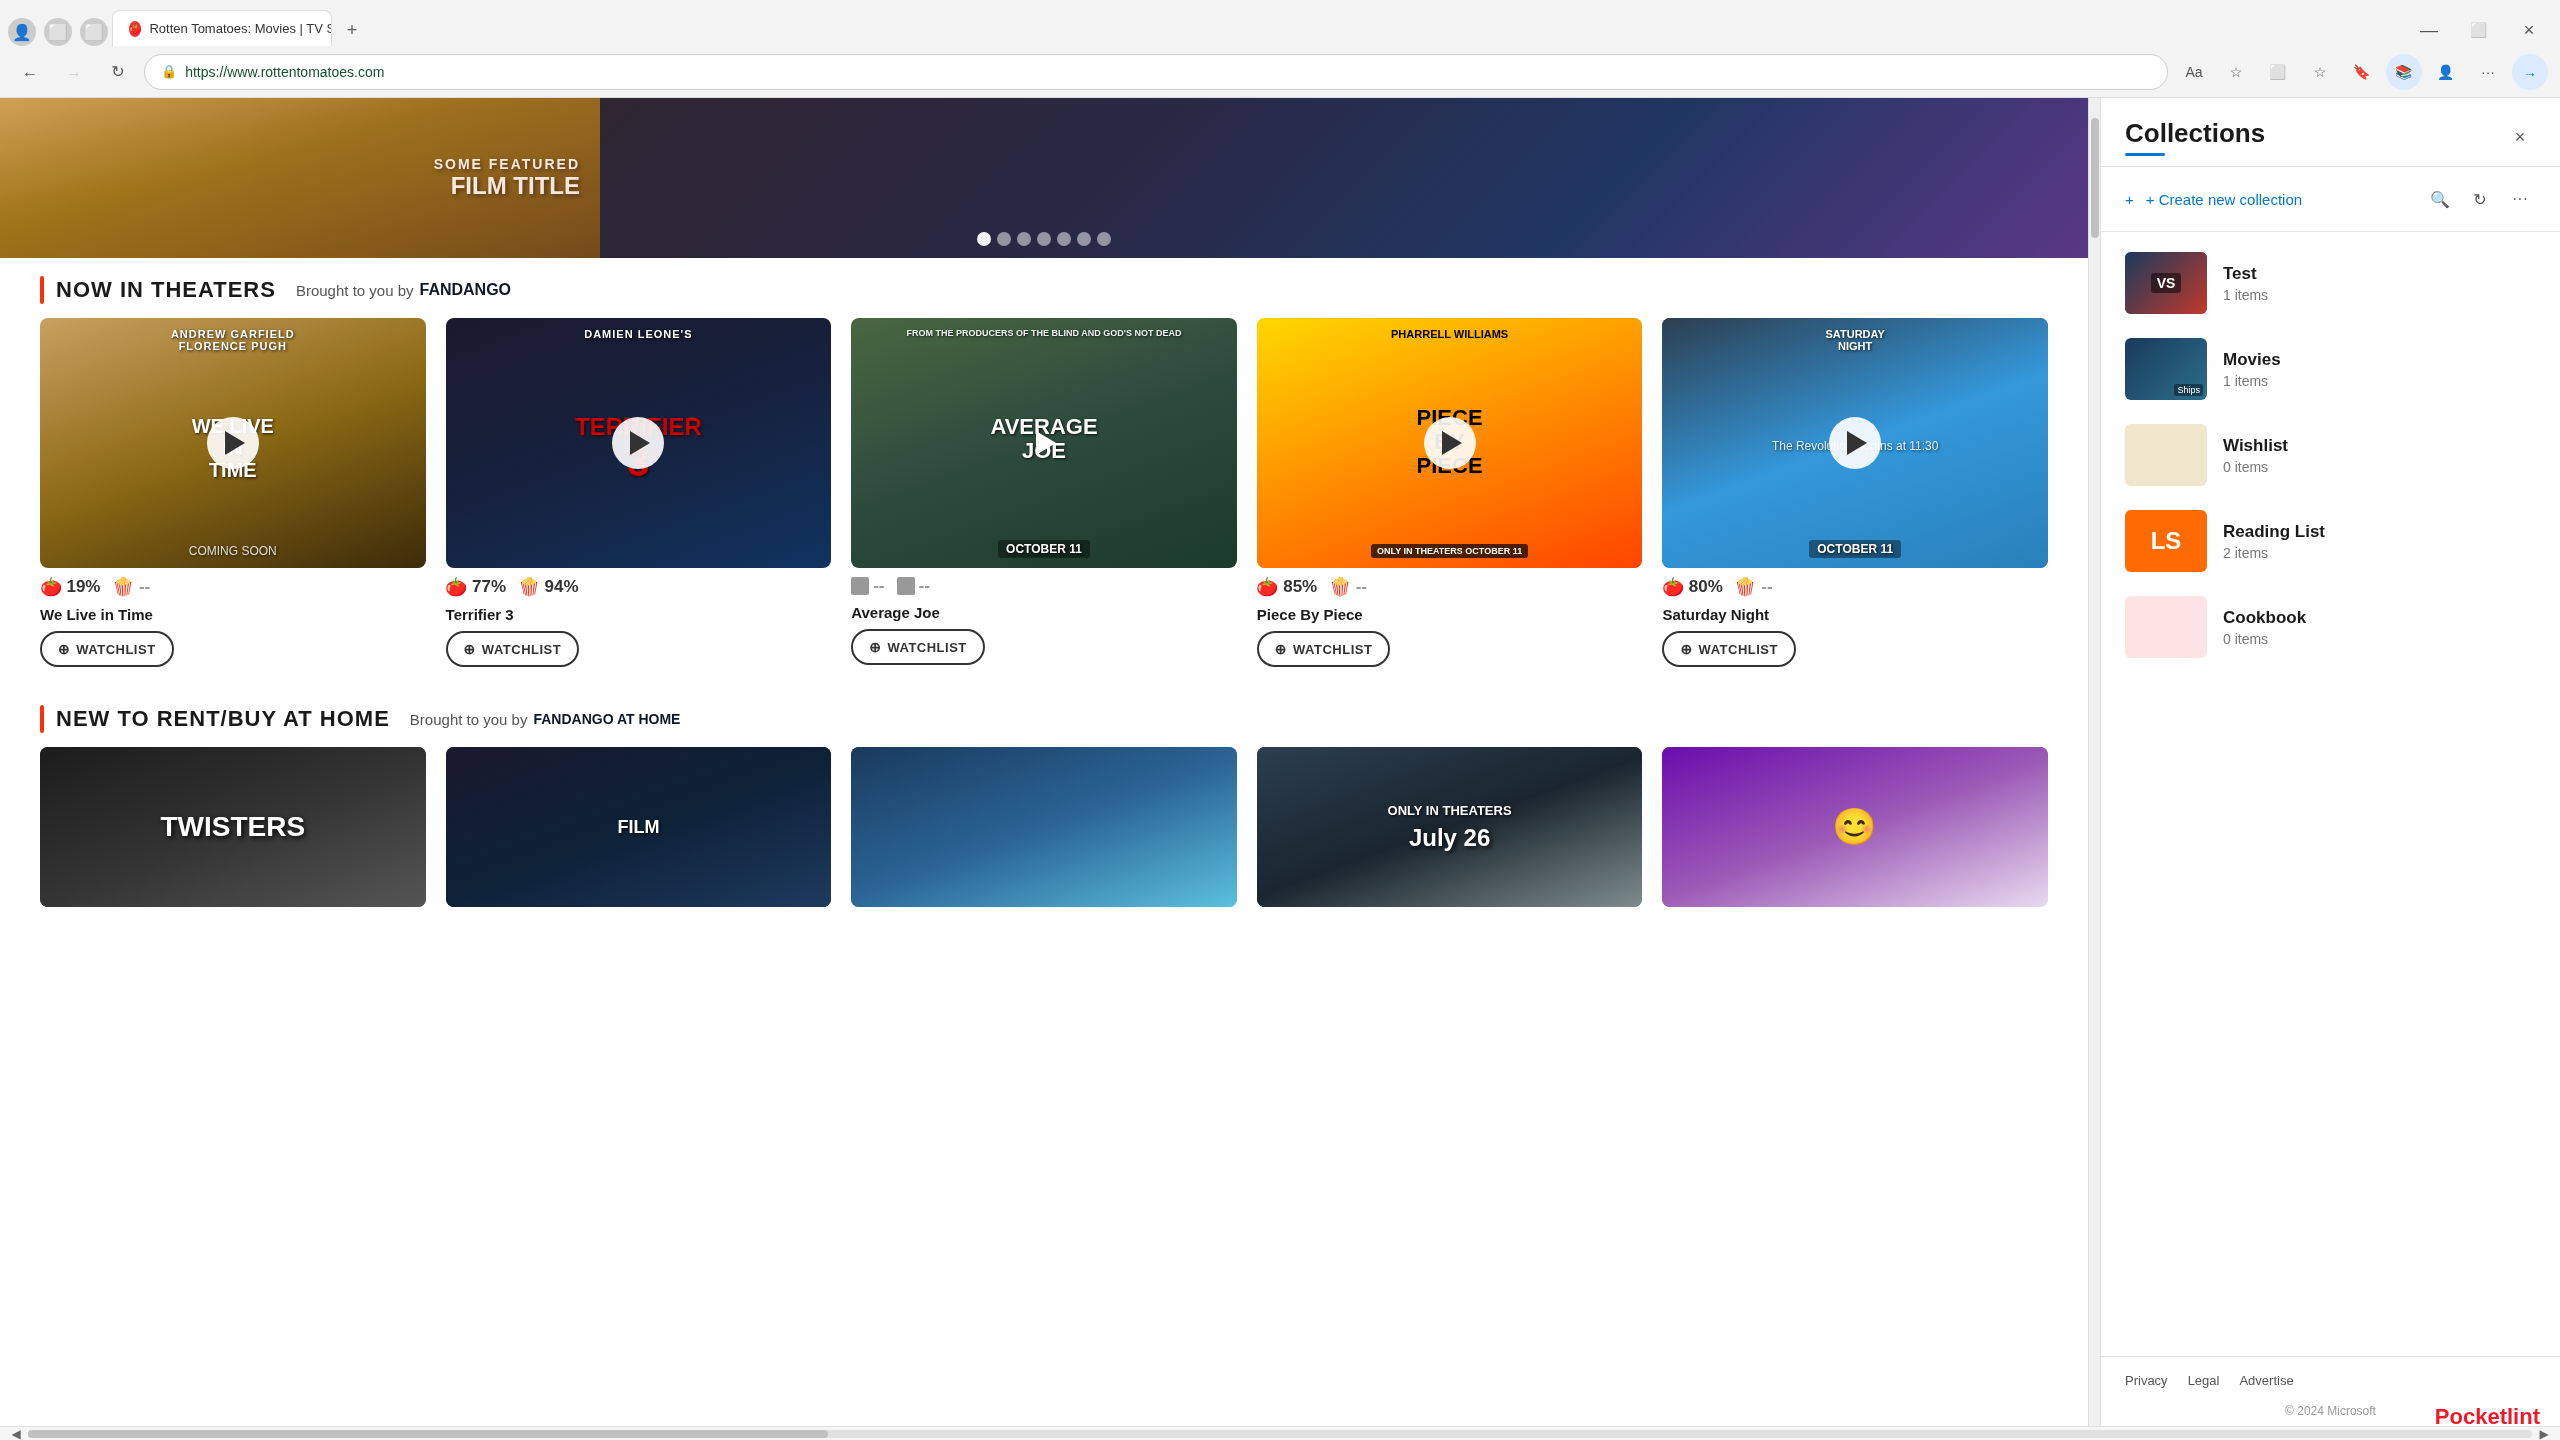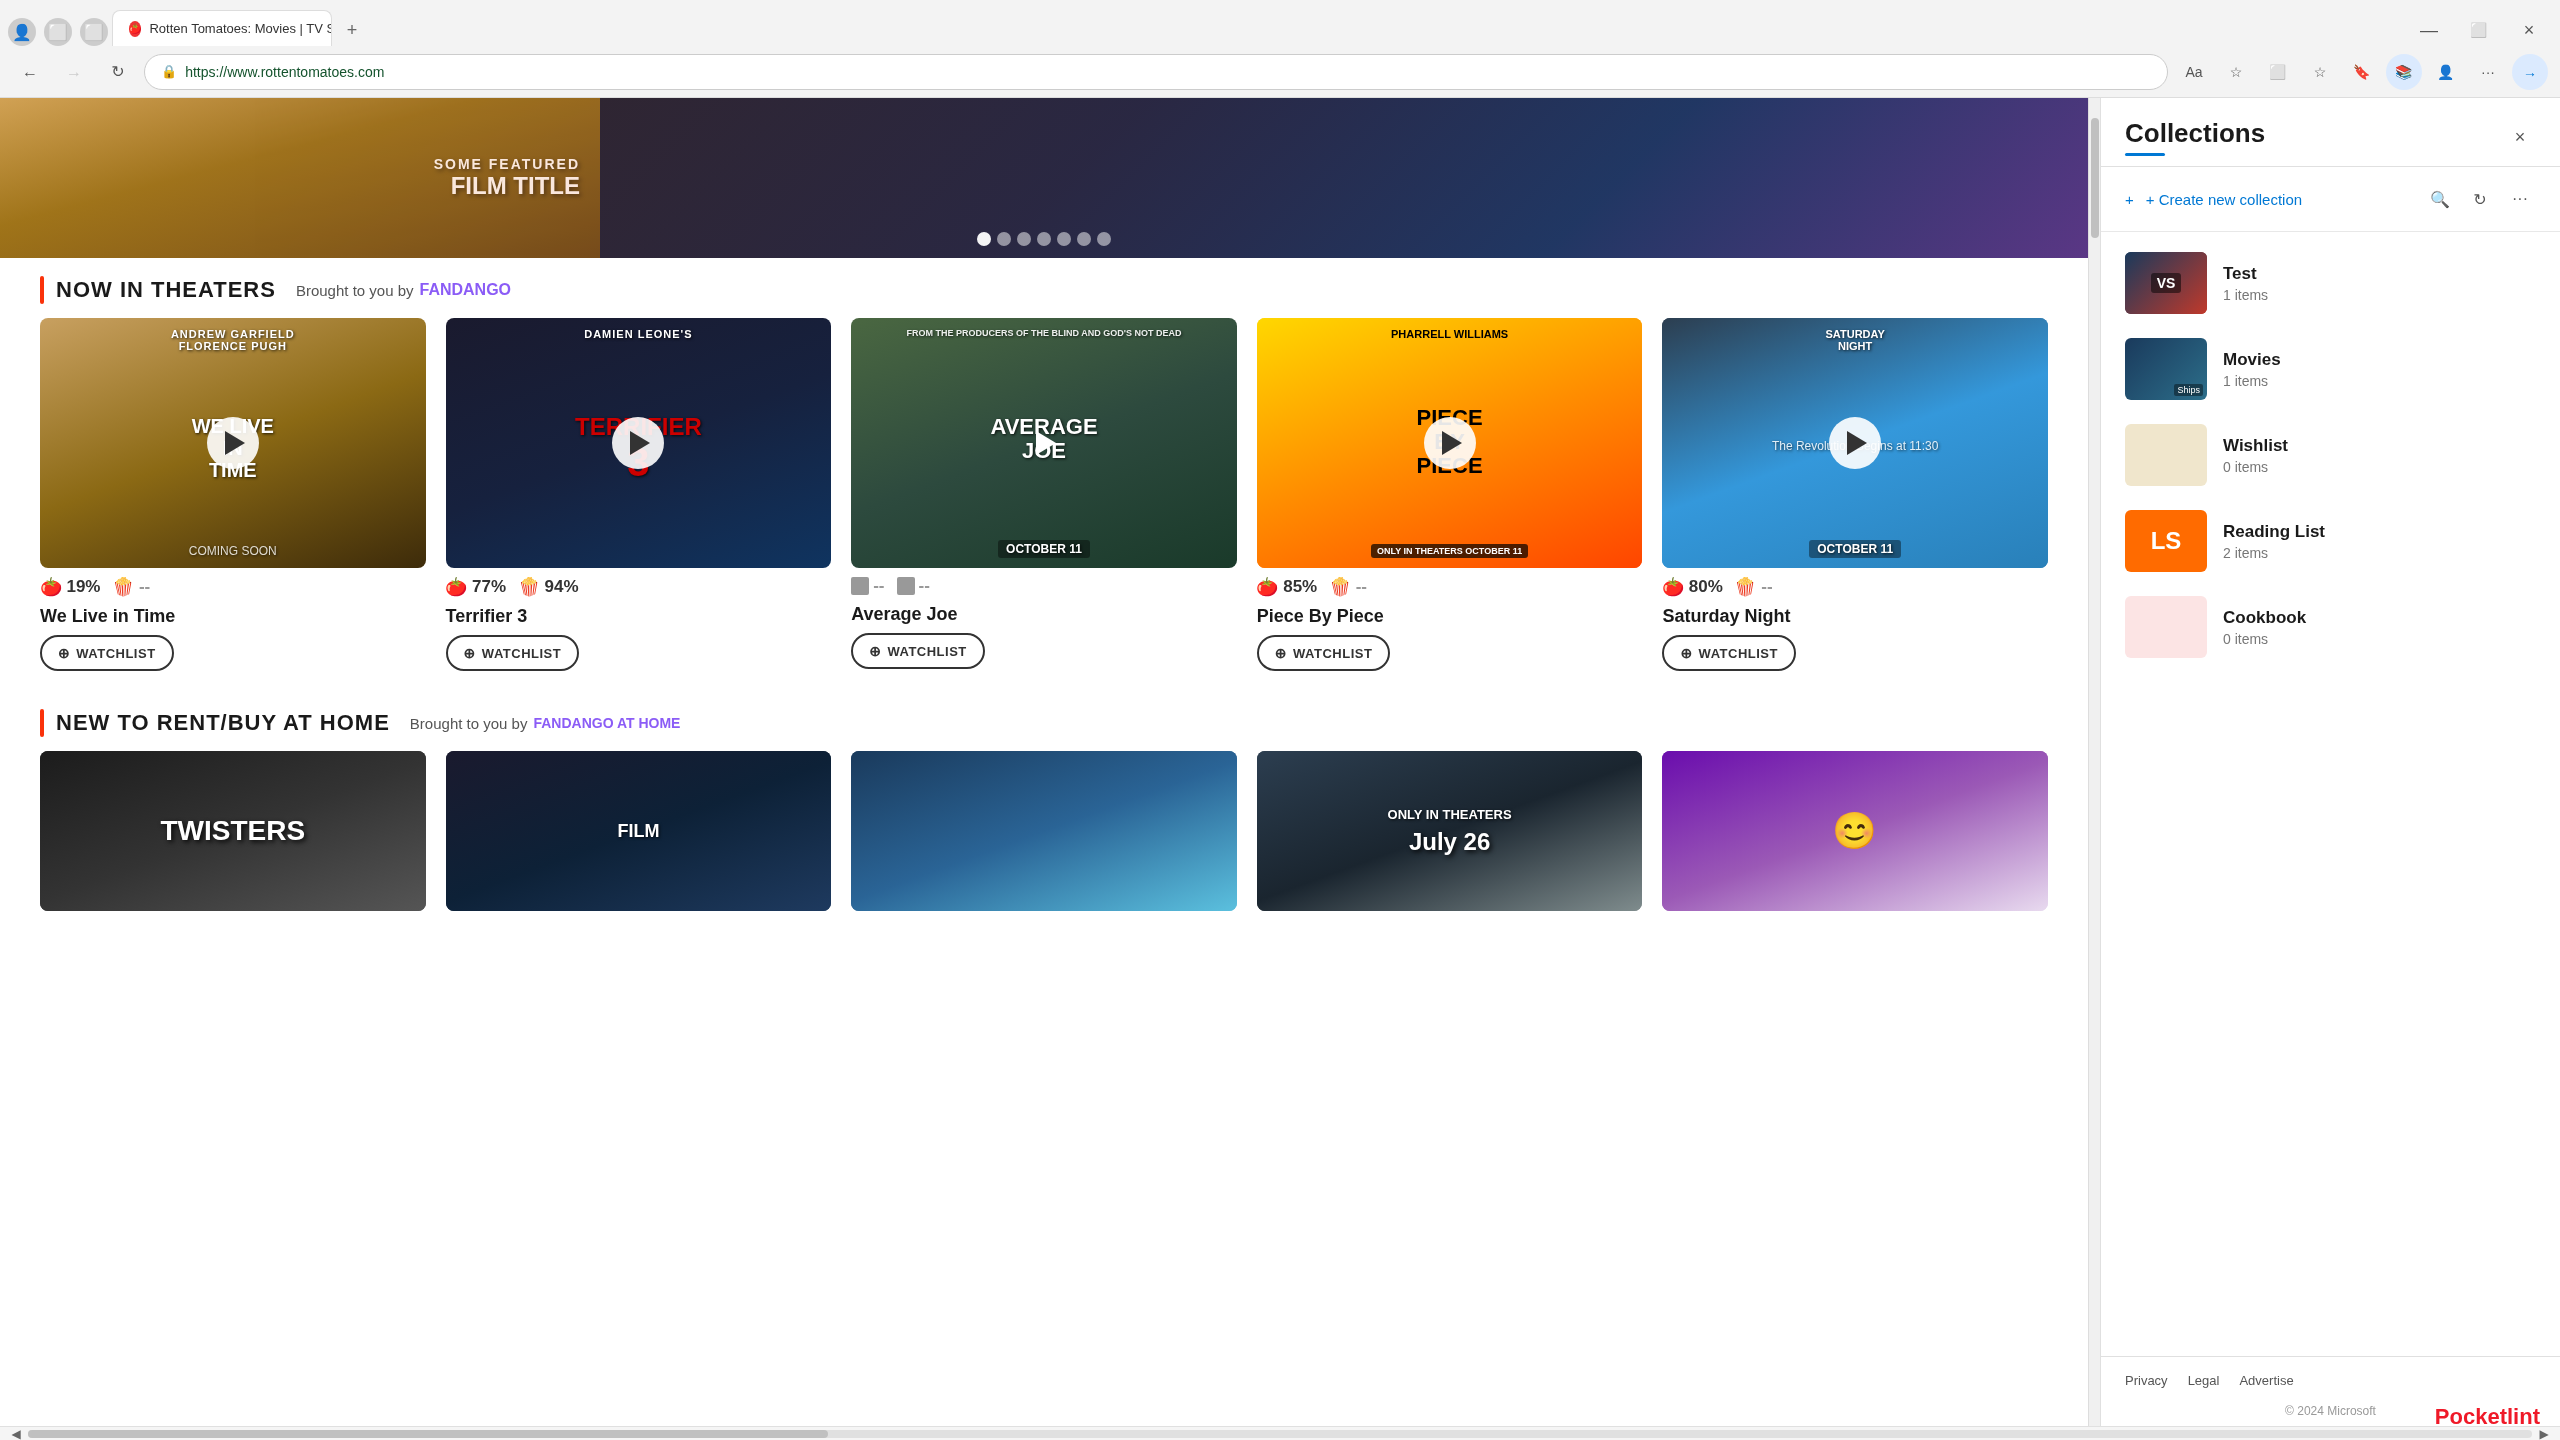--- a/index.html
+++ b/index.html
@@ -33,34 +33,34 @@
     .hero-img-left { width: 600px; height: 160px; background: linear-gradient(to right, #8B4513, #D2691E); opacity: 0.8; }
     .hero-img-right { flex: 1; background: linear-gradient(to left, #2c3e50, #3498db); opacity: 0.9; }
     .carousel-dots { position: absolute; bottom: 12px; left: 50%; transform: translateX(-50%); display: flex; gap: 6px; }
     .carousel-dot { width: 14px; height: 14px; border-radius: 50%; background: rgba(255,255,255,0.5); cursor: pointer; }
     .carousel-dot.active { background: rgba(255,255,255,0.95); }
 
     .section-header { display: flex; align-items: center; gap: 12px; padding: 18px 40px 14px; }
     .section-bar { width: 4px; height: 28px; background: #FA320A; border-radius: 2px; }
     .section-title { font-size: 22px; font-weight: 700; color: #1a1a1a; letter-spacing: 1px; text-transform: uppercase; }
     .section-subtitle { font-size: 15px; color: #555; margin-left: 8px; display: flex; align-items: center; gap: 6px; }
-    .fandango-text { color: #8b5cf6; font-weight: 700; font-size: 16px; }
+    .fandango-text { color: #0f172a; font-weight: 700; font-size: 16px; }
 
     .movies-row { display: flex; gap: 20px; padding: 0 40px; overflow: hidden; }
     .movie-card { flex: 1; min-width: 0; display: flex; flex-direction: column; gap: 8px; }
     .movie-poster { position: relative; border-radius: 8px; overflow: hidden; aspect-ratio: 2/3; background: #333; cursor: pointer; }
     .play-btn { position: absolute; top: 50%; left: 50%; transform: translate(-50%, -50%); width: 52px; height: 52px; border-radius: 50%; background: rgba(255,255,255,0.9); display: flex; align-items: center; justify-content: center; cursor: pointer; }
     .play-icon { width: 0; height: 0; border-top: 12px solid transparent; border-bottom: 12px solid transparent; border-left: 20px solid #333; margin-left: 4px; }
     .movie-scores { display: flex; gap: 12px; align-items: center; font-size: 17px; font-weight: 600; }
     .score-item { display: flex; align-items: center; gap: 4px; }
     .tomato-icon { font-size: 18px; }
     .popcorn-icon { font-size: 18px; }
     .score-val { font-size: 17px; color: #333; font-weight: 600; }
     .score-dash { color: #999; font-size: 17px; }
-    .movie-title { font-size: 18px; font-weight: 600; color: #1a1a1a; }
+    .movie-title { font-size: 15px; font-weight: 600; color: #1a1a1a; }
     .watchlist-btn { border: 2px solid #333; border-radius: 24px; padding: 8px 16px; font-size: 13px; font-weight: 700; display: flex; align-items: center; gap: 6px; cursor: pointer; background: #fff; color: #333; letter-spacing: 0.5px; width: fit-content; }
     .watchlist-btn-icon { font-size: 14px; }
 
     
     .poster-1 { background: linear-gradient(160deg, #c8a060, #8B6914, #3d2b0a); }
     .poster-2 { background: linear-gradient(160deg, #1a1a2e, #16213e, #0f3460); }
     .poster-3 { background: linear-gradient(160deg, #4a6741, #2d4a3e, #1a3a2a); }
     .poster-4 { background: linear-gradient(160deg, #ffd700, #ff8c00, #ff4500); }
     .poster-5 { background: linear-gradient(160deg, #2c3e50, #3498db, #2980b9); }
 

